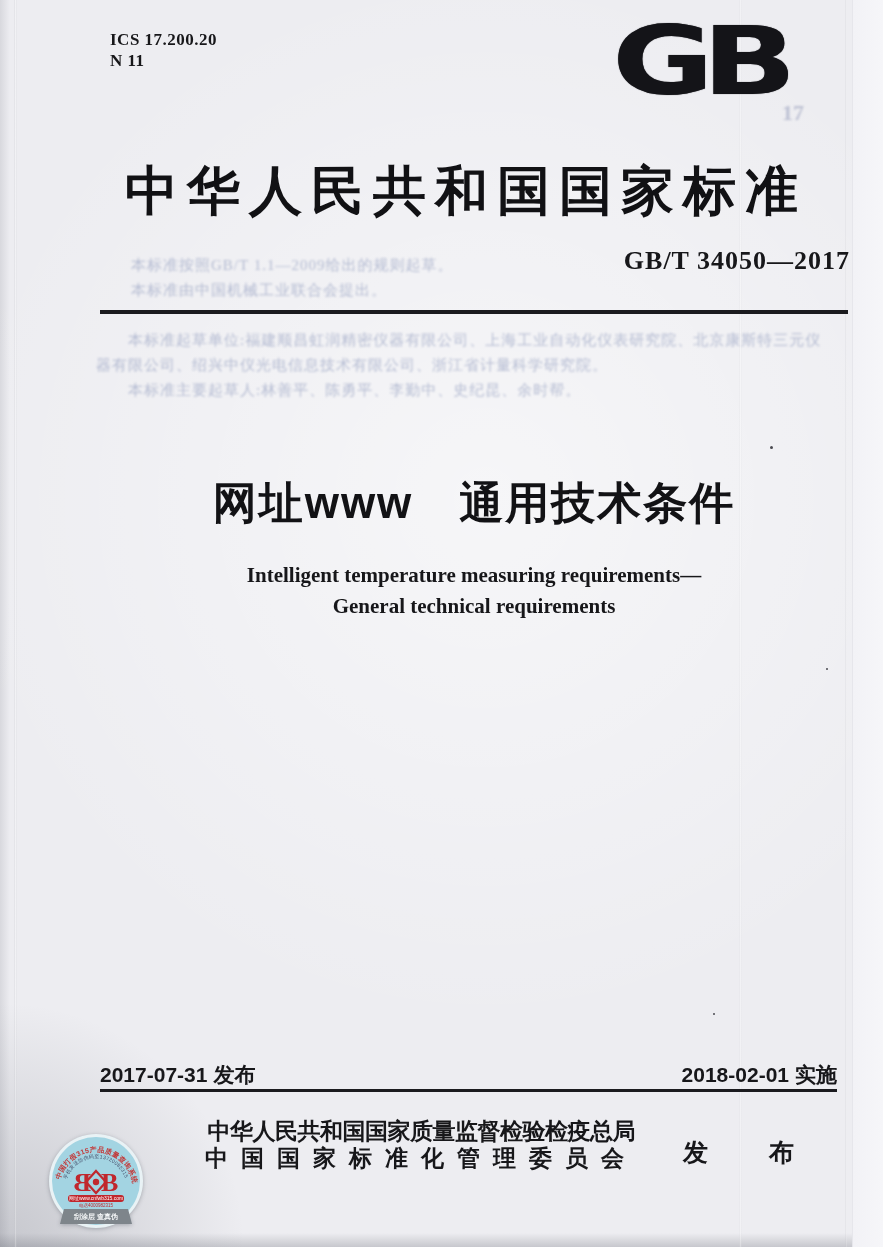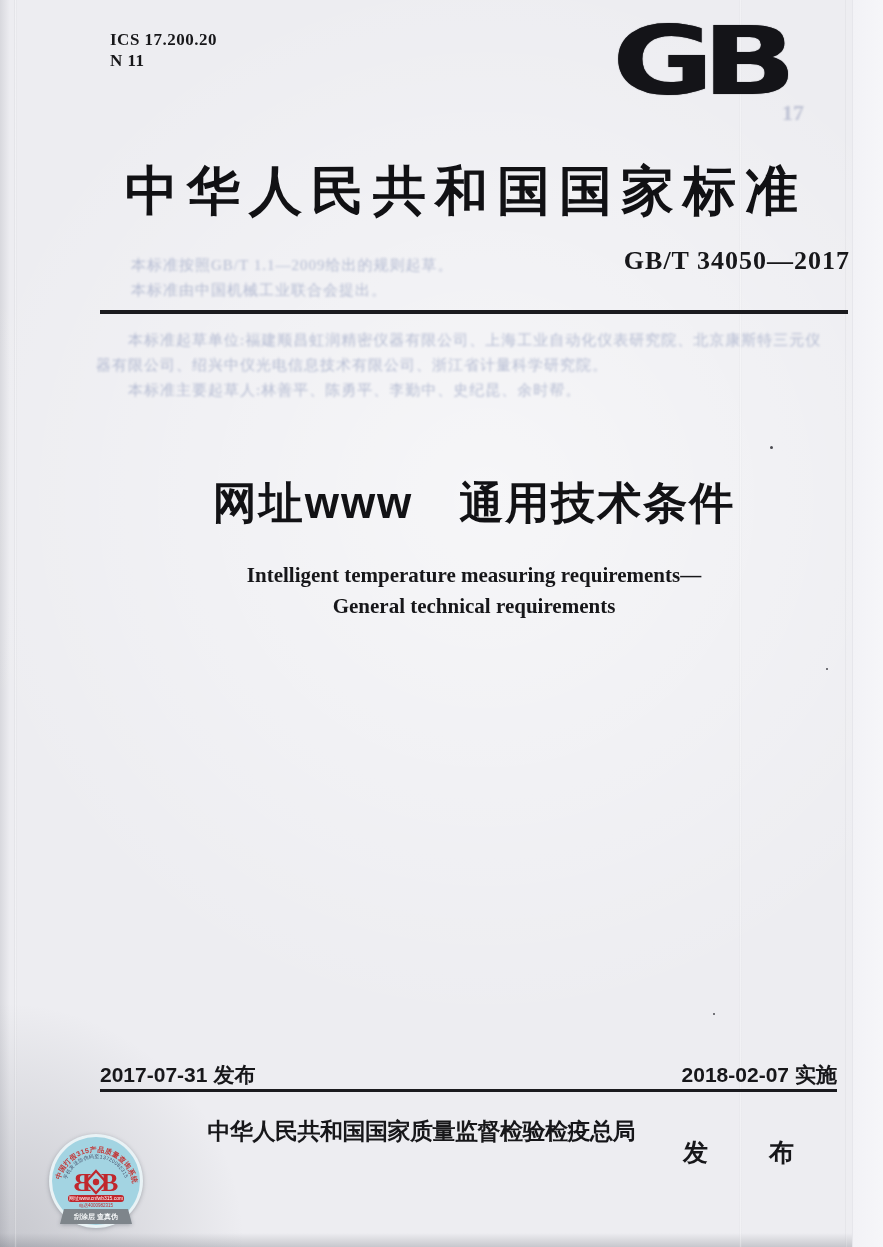--- a/index.html
+++ b/index.html
@@ -105,27 +105,28 @@
   <div class="abs doc-title-en">
     <div>Intelligent temperature measuring requirements—</div>
     <div>General technical requirements</div>
   </div>
 
   <div class="abs date-row">
     <div class="date-left nowrap">
       <span>2017-07-31</span><span class="lbl">发布</span>
     </div>
     <div class="date-right nowrap">
-      <span>2018-02-07</span><span class="lbl">实施</span>
+      <span>2018-02-01</span><span class="lbl">实施</span>
     </div>
   </div>
   <div class="rule bottom"></div>
 
   <div class="abs issuer">
     <div class="issuer-l1">中华人民共和国国家质量监督检验检疫总局</div>
+    <div class="issuer-l2">中国国家标准化管理委员会</div>
   </div>
   <div class="abs publish-label">发　布</div>
 
   <svg class="abs sticker" viewBox="0 0 96 96">
     <circle cx="48" cy="48" r="47" fill="#e9f2f5"></circle>
     <circle cx="48" cy="48" r="44" fill="#a3d4e2"></circle>
     <path id="arcTop" d="M 11 56 A 37 37 0 1 1 85 56" fill="none"></path>
     <path id="arcInner" d="M 17 56 A 31 31 0 1 1 79 56" fill="none"></path>
     <text font-size="7" font-weight="bold" fill="#c23a3a" letter-spacing="0.4">
       <textPath href="#arcTop" startOffset="8%">中国打假315产品质量查询系统</textPath>

